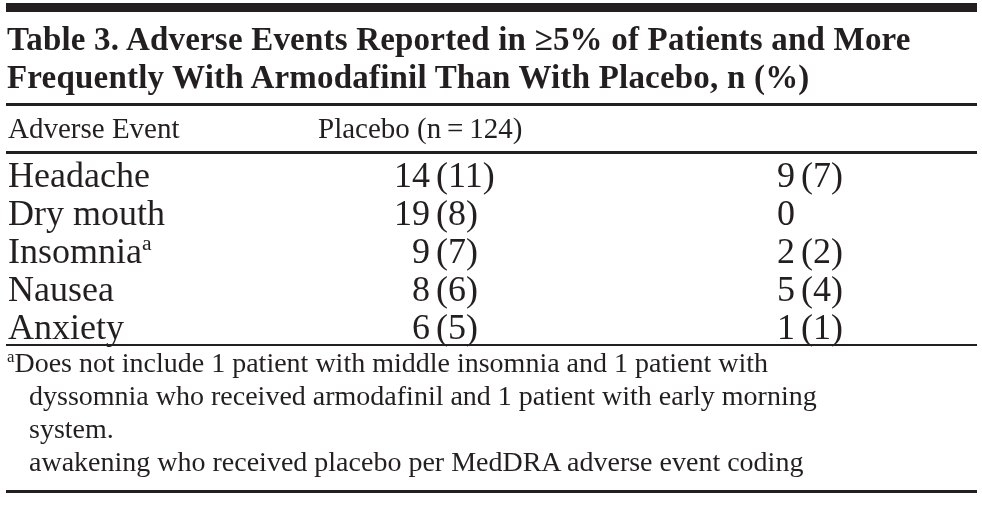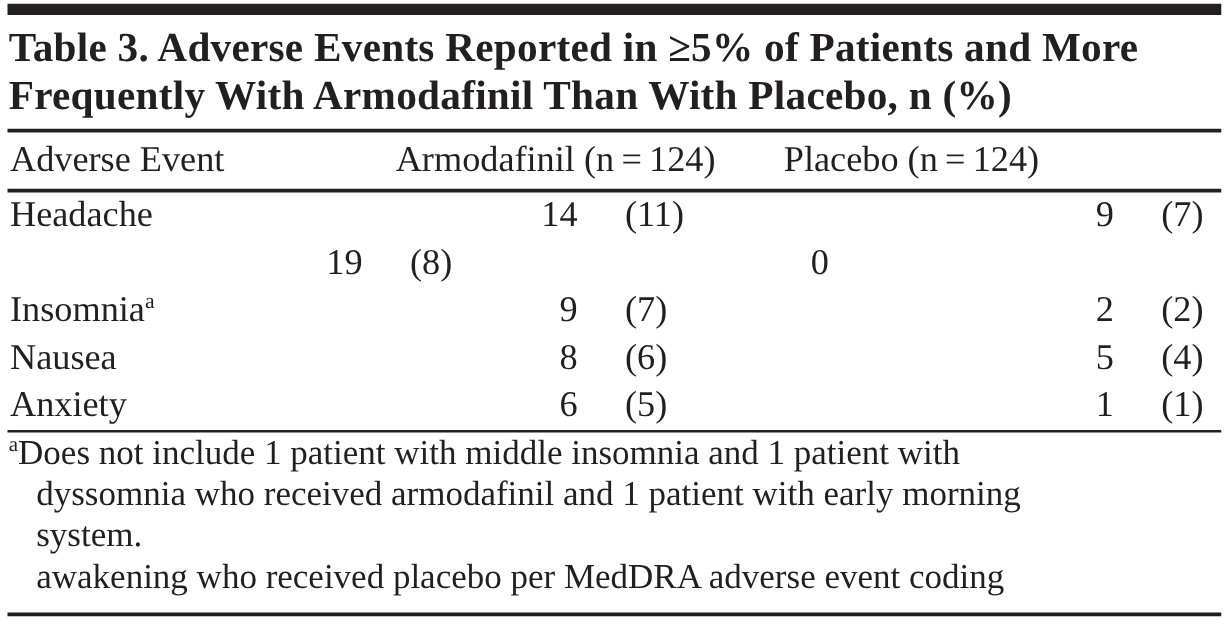--- a/index.html
+++ b/index.html
@@ -51,22 +51,21 @@
   }
   .hcell-event { text-align: left; padding-left: 2px; }
   .hcell-armo { text-align: center; }
   .hcell-placebo { text-align: left; padding-left: 28px; }
 
   .drow {
     display: grid;
     grid-template-columns: 284px 140px 169px 196px 1fr;
     height: 38px;
     align-items: center;
-    font-size: 29px;
-    gap: 32px;
+    font-size: 36px;
   }
   .cell-event { padding-left: 2px; white-space: nowrap; }
   .cell-n { text-align: right; white-space: nowrap; }
   .cell-pct { text-align: left; padding-left: 6px; white-space: nowrap; }
 
   sup.marker {
     font-size: 0.6em;
     vertical-align: super;
     line-height: 0;
   }
@@ -87,35 +86,35 @@
 
   <h1 class="title">
     <span class="title-line">Table 3. Adverse Events Reported in ≥5% of Patients and More</span>
     <span class="title-line">Frequently With Armodafinil Than With Placebo, n (%)</span>
   </h1>
 
   <div class="rule rule-title"></div>
 
   <div class="hrow">
     <div class="hcell-event">Adverse Event</div>
-    <div class="hcell-armo">Armodafinil (n = 124)</div>
     <div class="hcell-placebo">Placebo (n = 124)</div>
   </div>
 
   <div class="rule rule-header"></div>
 
   <div class="drow">
     <div class="cell-event"><span>Headache</span><sup class="marker"></sup></div>
     <div class="cell-n">14</div>
     <div class="cell-pct">(11)</div>
     <div class="cell-n">9</div>
     <div class="cell-pct">(7)</div>
   </div>
 
   <div class="drow">
+    <div class="cell-event"><span>Dry mouth</span><sup class="marker"></sup></div>
     <div class="cell-n">19</div>
     <div class="cell-pct">(8)</div>
     <div class="cell-n">0</div>
     <div class="cell-pct"></div>
   </div>
 
   <div class="drow">
     <div class="cell-event"><span>Insomnia</span><sup class="marker">a</sup></div>
     <div class="cell-n">9</div>
     <div class="cell-pct">(7)</div>

